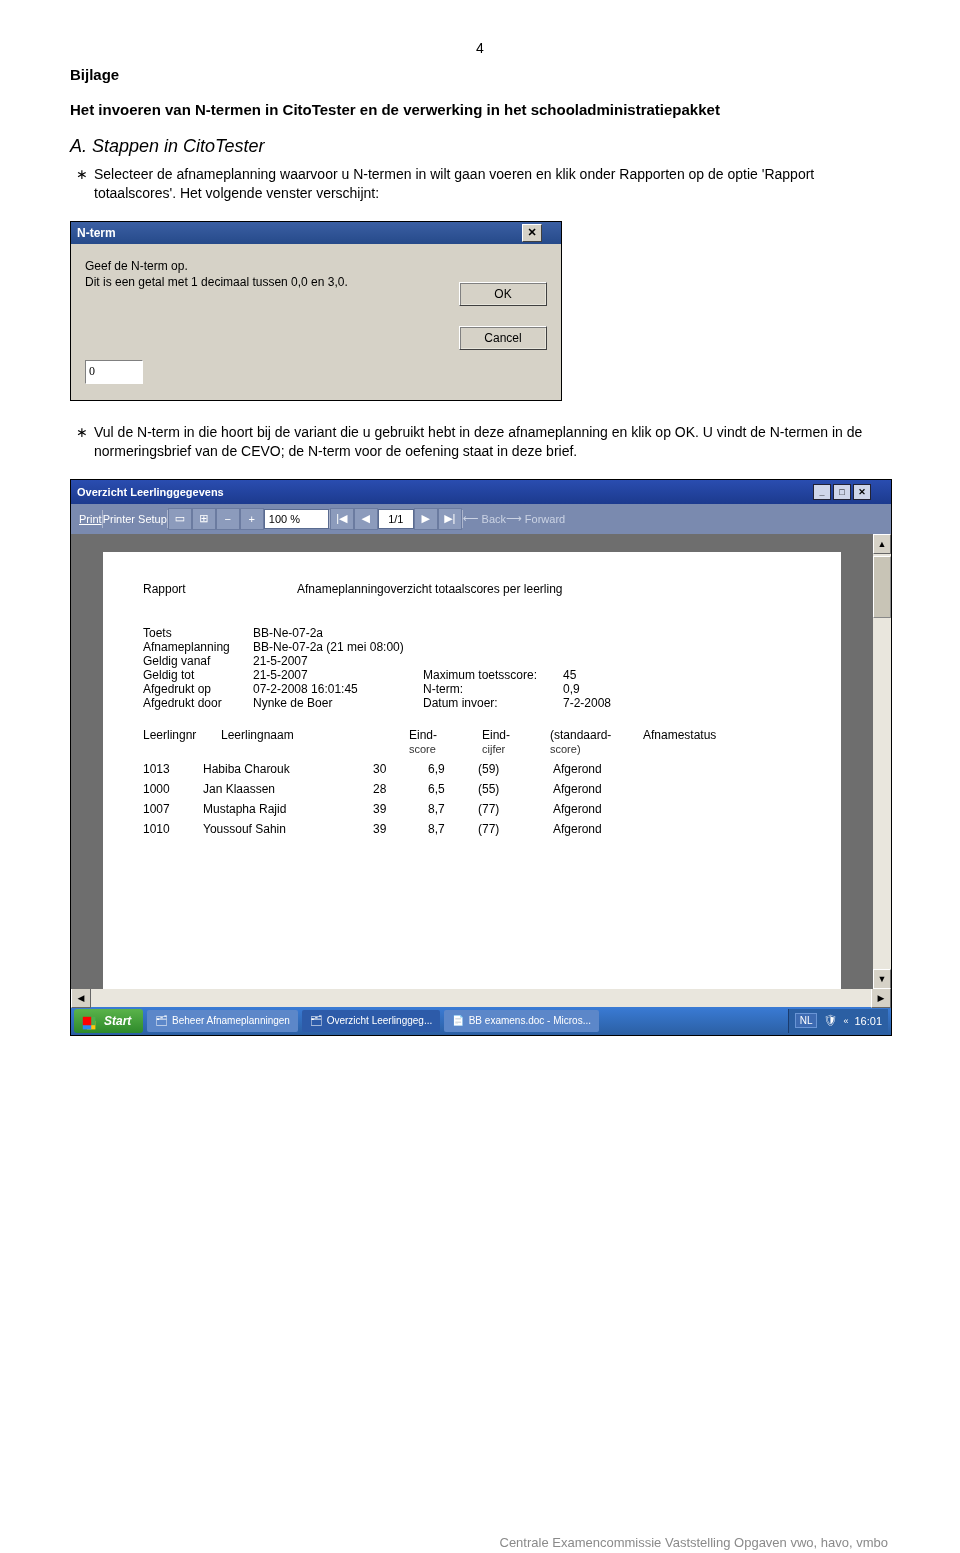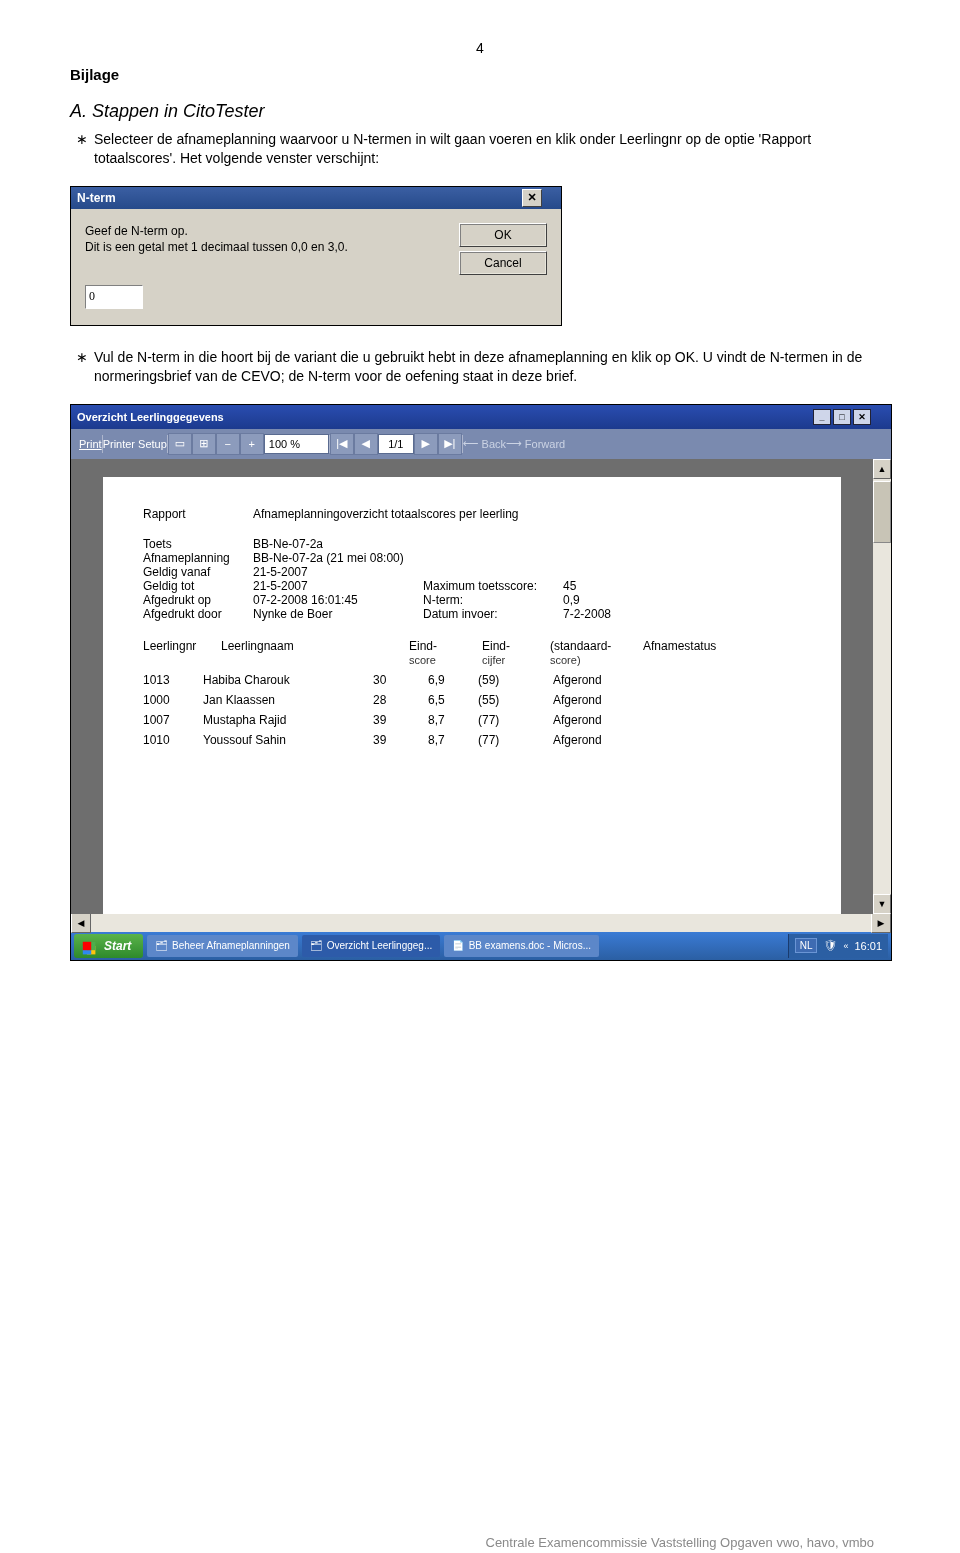--- a/index.html
+++ b/index.html
@@ -86,21 +86,22 @@
   }
   .nterm-body {
     padding: 14px 14px 10px 14px;
     display: flex;
     gap: 30px;
   }
   .nterm-text { flex: 1; line-height: 1.35; color:#000; }
   .nterm-buttons {
     display: flex;
     flex-direction: column;
-    gap: 4px;
+    gap: 20px;
+    margin-top: 24px;
   }
   .win-btn {
     width: 88px;
     height: 24px;
     background: #d6d2c7;
     border: 1px solid #fff;
     border-right-color: #404040;
     border-bottom-color: #404040;
     box-shadow: 1px 1px 0 #808080 inset, -1px -1px 0 #e8e6dc inset;
     font-family: Tahoma, Arial, sans-serif;
@@ -245,35 +246,36 @@
   .tbl-hdr div { padding-right:18px; }
   .tbl-row { display:flex; margin-top:6px; }
   .c-nr { width:60px; }
   .c-name { width:170px; }
   .c-score { width:55px; text-align:left;}
   .c-cijfer { width:50px; text-align:left;}
   .c-std { width:75px; text-align:left;}
   .c-status { width:100px; }
   .sub { color:#333; font-size:11px;}
   .footer {
-    position:absolute; bottom:20px; right:86px;
+    position:absolute; bottom:20px; right:72px;
     color:#8a8a8a; font-size:13px;
   }
 </style>
 </head>
 <body>
 
 <div class="page">
   <div class="page-number">4</div>
   <div class="appendix-label">Bijlage</div>
+  <div class="doc-title">Het invoeren van N-termen in CitoTester en de verwerking in het schooladministratiepakket</div>
 
   <div class="section-label">A.  Stappen in CitoTester</div>
 
   <ul class="bullets">
-    <li>Selecteer de afnameplanning waarvoor u N-termen in wilt gaan voeren en klik onder Leerlingnr op de optie 'Rapport totaalscores'. Het volgende venster verschijnt:</li>
+    <li>Selecteer de afnameplanning waarvoor u N-termen in wilt gaan voeren en klik onder Rapporten op de optie 'Rapport totaalscores'. Het volgende venster verschijnt:</li>
   </ul>
 
   <div class="nterm-dialog">
     <div class="nterm-titlebar">
       <span>N-term</span>
       <span class="nterm-close">✕</span>
     </div>
     <div class="nterm-body">
       <div class="nterm-text">
         <span>Geef de N-term op.</span><br>
@@ -319,21 +321,21 @@
       <span class="tb-btn">▶</span>
       <span class="tb-btn">▶|</span>
       <span class="tb-sep"></span>
       <span class="tb-nav">⟵ <span>Back</span></span>
       <span class="tb-nav">⟶ <span>Forward</span></span>
     </div>
 
     <div class="report-scroll">
       <div class="report-content">
         <div class="report-paper">
-          <div class="kv-row" style="margin-bottom:16px;">
+          <div class="kv-row" style="margin-bottom:30px;gap:44px;">
             <div class="kv-key">Rapport</div>
             <div>Afnameplanningoverzicht totaalscores per leerling</div>
           </div>
           <div class="two-col">
             <div class="colL">
               <div class="kv-row">
                   <div class="kv-key">Toets</div>
                   <div>BB-Ne-07-2a</div>
                 </div>
               <div class="kv-row">

